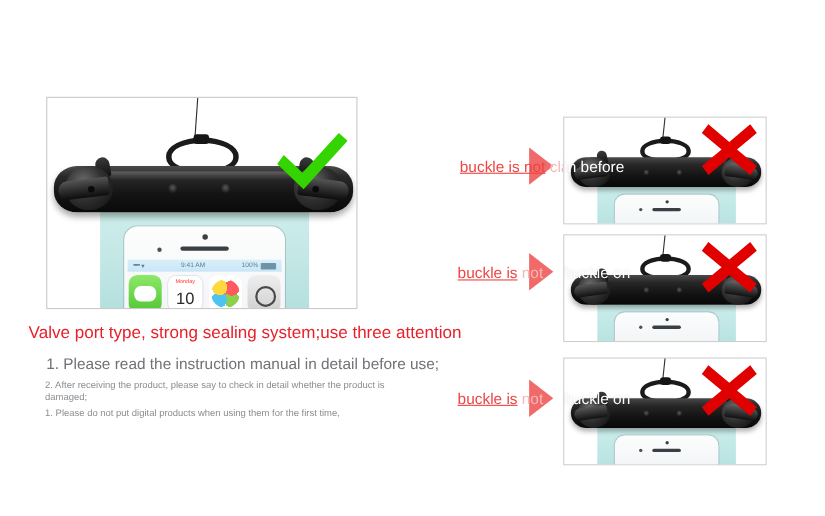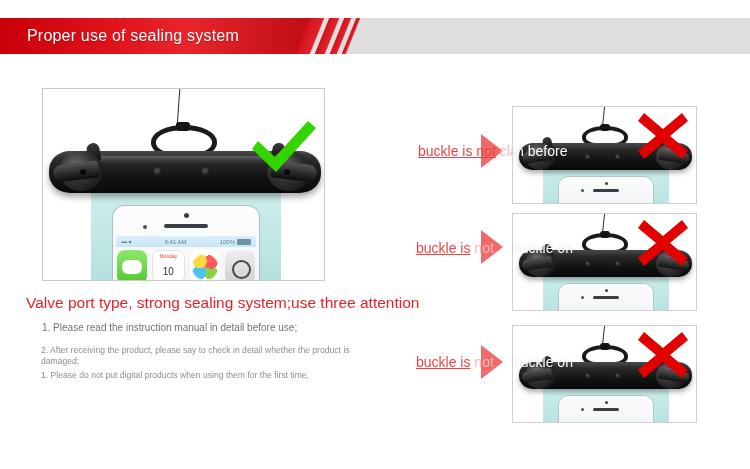--- a/index.html
+++ b/index.html
@@ -140,21 +140,21 @@
   .batt-body { width: 14px; height: 6px; border:1px solid #6f93a6; border-radius:1px; background:#6f93a6; }
   .icons-row {
     position: absolute; left: 4px; right: 4px; top: 44px;
     display: flex; gap: 5px;
   }
   .app-icon { flex: 1; height: 34px; border-radius: 8px; position: relative; overflow: hidden; }
   .ic-phone { background: linear-gradient(180deg,#8ee86a,#51c631); }
   .ic-phone:after { content:""; position:absolute; left:50%; top:50%; width:20px; height:14px; margin:-7px 0 0 -10px; background:#fff; border-radius:6px; }
   .ic-cal { background:#ffffff; border:1px solid #dfe3e6; }
   .cal-top { height:11px; background:#fff; color:#ff3b30; font-size:5px; text-align:center; line-height:11px; }
-  .cal-day { font-size:10px; color:#2b2b2b; text-align:center; line-height:20px; }
+  .cal-day { font-size:15px; color:#2b2b2b; text-align:center; line-height:20px; }
   .ic-photos { background:#ffffff; }
   .ic-photos:after{
     content:""; position:absolute; left:50%; top:50%; width:26px; height:26px; margin:-13px 0 0 -13px;
     border-radius:50%;
     background:
       radial-gradient(circle at 30% 28%, #ffd93b 0 7px, transparent 7px),
       radial-gradient(circle at 72% 30%, #ff5a5f 0 7px, transparent 7px),
       radial-gradient(circle at 28% 72%, #4cc3f0 0 7px, transparent 7px),
       radial-gradient(circle at 72% 72%, #8bd14a 0 7px, transparent 7px),
       radial-gradient(circle at 50% 50%, #f06fb0 0 8px, transparent 8px);
@@ -168,21 +168,21 @@
   }
   .check-mark svg { width: 100%; height: 100%; display: block; }
 
   
   .headline {
     position: absolute; left: 26px; top: 294px;
     color: #e8202a; font-size: 15.5px; white-space: nowrap;
   }
   .line-big {
     position: absolute; left: 42px;
-    color: #6f7276; font-size: 10px; white-space: nowrap;
+    color: #6f7276; font-size: 14px; white-space: nowrap;
   }
   .line-big.l1 { top: 322px; }
   .small-block {
     position: absolute; left: 41px; top: 345px; width: 330px;
     color: #8a8d91; font-size: 8.6px; line-height: 11px;
   }
   .small-block .s-item { margin-bottom: 3px; }
   .para {
     position: absolute; left: 41px; top: 386px; width: 470px;
     color: #6f7276; font-size: 14.5px; line-height: 18px;
@@ -269,29 +269,20 @@
   }
   .ontop.o1 { left: 513px; top: 143px; }
   .ontop.o2 { left: 513px; top: 240px; }
   .ontop.o3 { left: 513px; top: 354px; }
 </style>
 </head>
 <body>
 
 <div class="page">
 
-  <div class="banner">
-    <div class="banner-gray"></div>
-    <div class="banner-red"></div>
-    <div class="stripe s1"></div>
-    <div class="stripe s2"></div>
-    <div class="stripe s3"></div>
-    <div class="stripe s4"></div>
-    <div class="banner-title">Proper use of sealing system</div>
-  </div>
 
   <div class="main-photo">
     <div class="pouch-wrap">
       <div class="cord"></div>
       <div class="cord-loop"></div>
       <div class="cord-knot"></div>
 
       <div class="pouch"></div>
 
       <div class="phone">

